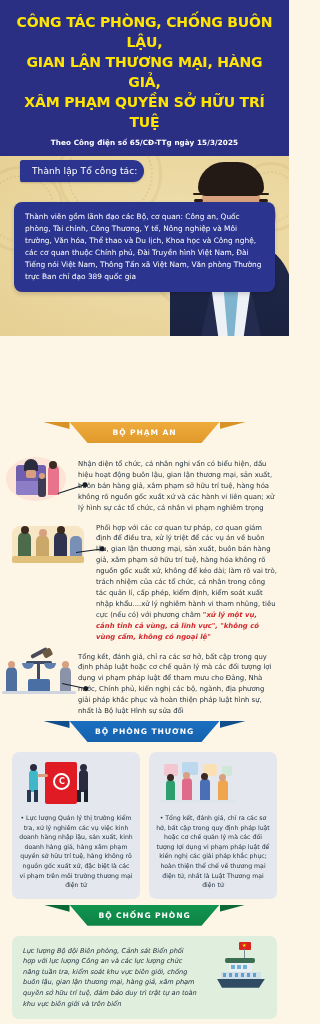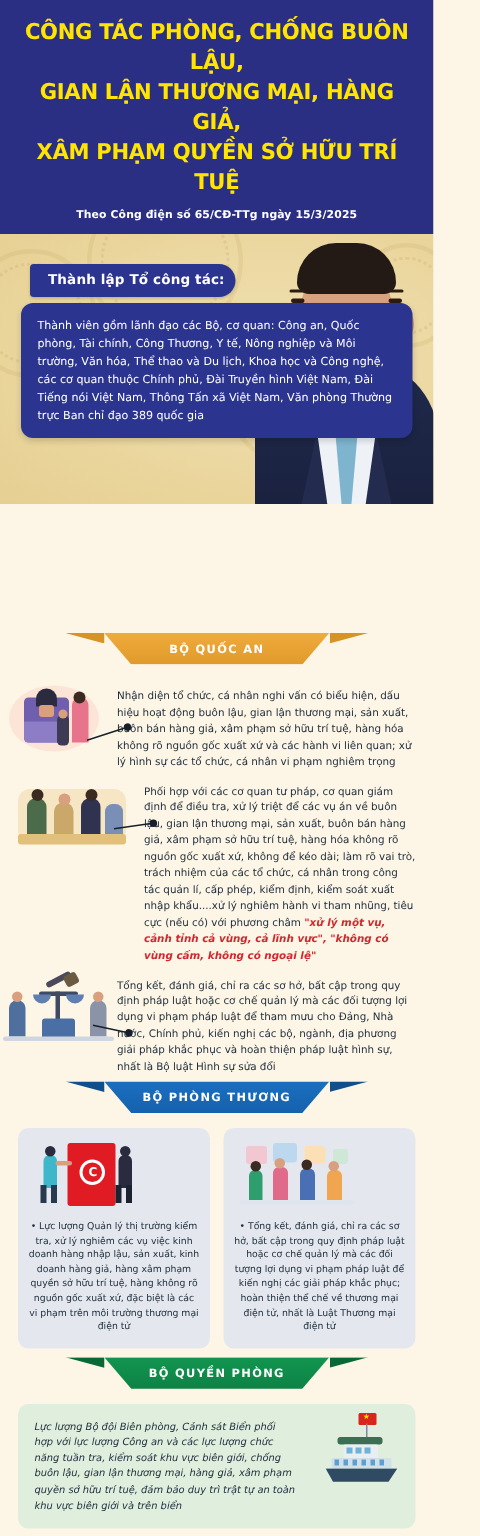--- a/index.html
+++ b/index.html
@@ -110,23 +110,23 @@
     position:absolute;bottom:141px;width:11px;height:2.5px;
     background:#2a1c14;border-radius:2px;
   }
   .photo .browL{left:26px;} .photo .browR{right:26px;}
   .photo .mouth{
     position:absolute;bottom:104px;left:50%;transform:translateX(-50%);
     width:18px;height:3px;background:#9b5f4b;border-radius:2px;
   }
 
   .ribbon {
-    position:absolute; left:20px; top:20px;
+    position:absolute; left:20px; top:4px;
     background:#2b3590; color:#ffffff;
-    font-size:9px; font-weight:bold;
+    font-size:9px; font-weight:normal;
     padding:6px 7px 6px 12px;
     border-radius:3px 13px 13px 3px;
     letter-spacing:.1px;
     box-shadow:0 1px 2px rgba(0,0,0,.18);
   }
   .leadtxt { position:absolute; left:20px; top:48px; }
   .leadtxt .role {
     color:#2b3590; font-size:11.3px; font-weight:bold;
     letter-spacing:.1px; margin-bottom:1px;
   }
@@ -263,21 +263,21 @@
     <div class="name">Bùi Thanh Sơn</div>
     <div class="note">(Trưởng BCĐ 389 quốc gia làm Tổ trưởng)</div>
   </div>
 </div>
 
 <div class="members">Thành viên gồm lãnh đạo các Bộ, cơ quan: Công an, Quốc phòng, Tài chính, Công Thương, Y tế, Nông nghiệp và Môi trường, Văn hóa, Thể thao và Du lịch, Khoa học và Công nghệ, các cơ quan thuộc Chính phủ, Đài Truyền hình Việt Nam, Đài Tiếng nói Việt Nam, Thông Tấn xã Việt Nam, Văn phòng Thường trực Ban chỉ đạo 389 quốc gia</div>
 
 <div style="height:86px"></div>
 
 <div class="banner-wrap bnw-congan">
-  <div class="banner bn-congan">BỘ QUỐC AN</div>
+  <div class="banner bn-congan">BỘ PHẠM AN</div>
 </div>
 
 <div class="sec-congan">
 
   <div class="ca-row ca-b1">
     <div class="art" style="left:4px;top:0;width:74px;height:58px">
       <span class="blob" style="left:2px;top:6px;width:60px;height:44px;background:#fbe2d3;opacity:.85"></span>
       <span class="ill" style="left:12px;top:14px;width:30px;height:30px;background:#6f5fae;border-radius:3px"></span>
       <span class="ill" style="left:12px;top:30px;width:30px;height:14px;background:#8d7cc6;border-radius:0 0 3px 3px"></span>
       <span class="ill" style="left:20px;top:8px;width:14px;height:12px;background:#2b2b3f;border-radius:7px 7px 0 0"></span>
@@ -364,21 +364,21 @@
       <span class="ill" style="left:45px;top:13px;width:7px;height:7px;background:#3a2a22;border-radius:50%"></span>
       <span class="ill" style="left:62px;top:20px;width:10px;height:20px;background:#f0a64f;border-radius:4px 4px 0 0"></span>
       <span class="ill" style="left:63px;top:14px;width:7px;height:7px;background:#d9a07f;border-radius:50%"></span>
       <span class="ill" style="left:4px;top:40px;width:76px;height:3px;background:#dfe5ec;border-radius:2px"></span>
     </div>
     <p><span>•</span> <span>Tổng kết, đánh giá, chỉ ra các sơ hở, bất cập trong quy định pháp luật hoặc cơ chế quản lý mà các đối tượng lợi dụng vi phạm pháp luật để kiến nghị các giải pháp khắc phục; hoàn thiện thể chế về thương mại điện tử, nhất là Luật Thương mại điện tử</span></p>
   </div>
 </div>
 
 <div class="banner-wrap bnw-quocphong">
-  <div class="banner bn-quocphong">BỘ QUYỀN PHÒNG</div>
+  <div class="banner bn-quocphong">BỘ CHỐNG PHÒNG</div>
 </div>
 
 <div class="qp-box">
   <p>Lực lượng Bộ đội Biên phòng, Cảnh sát Biển phối hợp với lực lượng Công an và các lực lượng chức năng tuần tra, kiểm soát khu vực biên giới, chống buôn lậu, gian lận thương mại, hàng giả, xâm phạm quyền sở hữu trí tuệ, đảm bảo duy trì trật tự an toàn khu vực biên giới và trên biển</p>
   <div style="position:absolute;right:10px;top:6px;width:58px;height:50px">
     <span class="ill" style="left:30px;top:0;width:12px;height:8px;background:#da251d;border-radius:1px"></span>
     <span class="ill" style="left:33px;top:1.5px;color:#ffe500;font-size:5px;line-height:1">★</span>
     <span class="ill" style="left:35px;top:7px;width:1.4px;height:10px;background:#7b8a99"></span>
     <span class="ill" style="left:16px;top:16px;width:30px;height:5px;background:#3c6e53;border-radius:2px"></span>
     <span class="ill" style="left:20px;top:21px;width:23px;height:9px;background:#e8eef2;border-radius:1px"></span>

